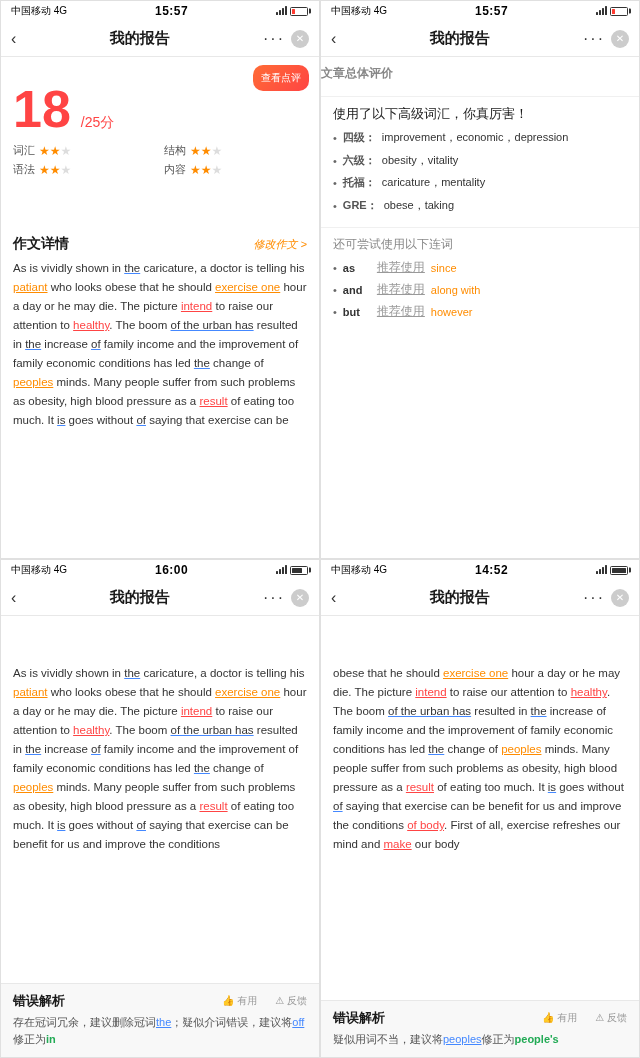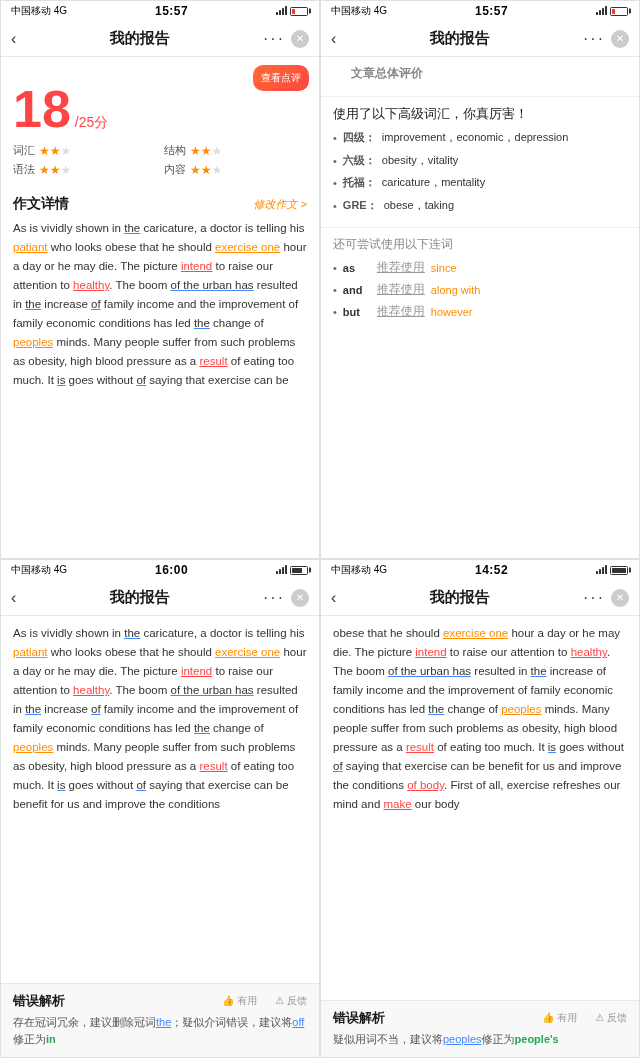--- a/index.html
+++ b/index.html
@@ -90,21 +90,21 @@
     }
     .score-number {
       font-size: 52px;
       font-weight: 700;
       color: #ff4444;
       line-height: 1;
     }
     .score-total {
       font-size: 14px;
       color: #ff4444;
-      margin-left: 4px;
+      margin-left: 10px;
     }
     .score-grid {
       display: grid;
       grid-template-columns: 1fr 1fr;
       gap: 4px 8px;
       margin-top: 4px;
     }
     .score-item {
       display: flex;
       align-items: center;
@@ -113,20 +113,21 @@
       color: #555;
     }
     .stars { color: #ff8c00; font-size: 12px; }
     .star-empty { color: #ddd; }
 
     
     .essay-section {
       padding: 8px 12px;
       flex: 1;
       overflow: hidden;
+      margin-top: 40px;
     }
     .section-header {
       display: flex;
       justify-content: space-between;
       align-items: center;
       margin-bottom: 6px;
     }
     .section-title {
       font-size: 14px;
       font-weight: 600;
@@ -153,21 +154,21 @@
       color: #ff8c00;
     }
     .essay-text .underline-blue { 
       text-decoration: underline; 
       text-decoration-color: #4488ff;
       color: #333;
     }
 
     
     .eval-section {
-      padding: 8px 30px;
+      padding: 8px 0;
     }
     .eval-title {
       font-size: 12px;
       font-weight: 600;
       color: #888;
       margin-bottom: 6px;
     }
     .eval-text {
       font-size: 11px;
       line-height: 1.6;

